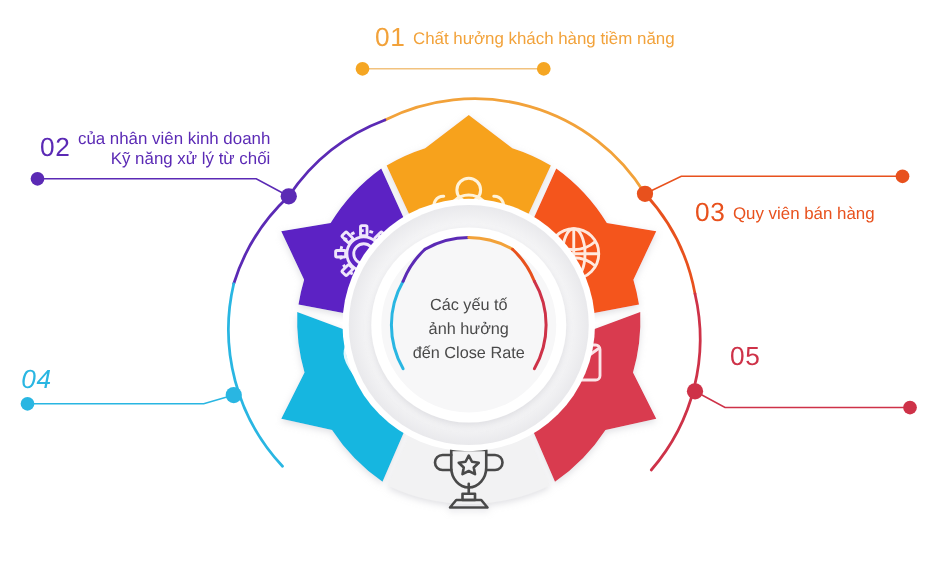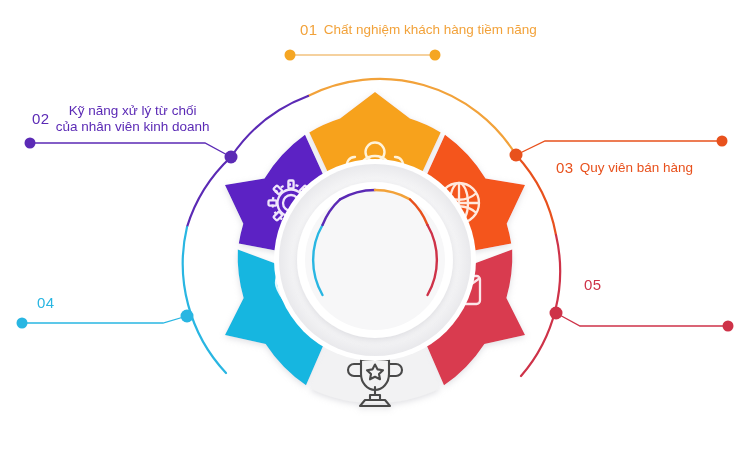--- a/index.html
+++ b/index.html
@@ -7,43 +7,43 @@
     width:750px;height:450px;overflow:hidden;
     background:#ffffff;
     font-family:"Liberation Sans","DejaVu Sans",sans-serif;
     position:relative;
   }
   #stage{position:absolute;inset:0;width:750px;height:450px;}
   svg{display:block;}
 
   .lbl{position:absolute;white-space:nowrap;}
   .lbl .num{
-    font-size:15px;letter-spacing:.5px;line-height:1;
+    font-size:21px;letter-spacing:.5px;line-height:1;
     display:inline-block;vertical-align:middle;
   }
   .lbl .txt{
     font-size:13.5px;line-height:15.5px;
     display:inline-block;vertical-align:middle;
   }
   .lbl .txt div{white-space:nowrap;}
 
   
   #label-01{left:300px;top:20px;}
   #label-01 .num,#label-01 .txt{color:#F2A23A;}
   #label-01 .num{margin-right:6px;}
   
-  #label-02{left:32px;top:103px;text-align:center;}
+  #label-02{left:32px;top:103px;text-align:right;}
   #label-02 .num,#label-02 .txt{color:#5B2AB5;}
   #label-02 .num{margin-right:6px;}
   
   #label-03{left:556px;top:112px;}
   #label-03 .num,#label-03 .txt{color:#E8511D;margin-top:48px;}
   #label-03 .num{margin-right:6px;}
   
-  #label-04{left:37px;top:293px;}
+  #label-04{left:17px;top:293px;font-style:italic;}
   #label-04 .num,#label-04 .txt{color:#29B6E2;}
   #label-04 .num{margin-right:6px;}
   
   #label-05{left:584px;top:275px;}
   #label-05 .num,#label-05 .txt{color:#CE3248;}
   #label-05 .num{margin-right:6px;}
 
   .center-text{
     position:absolute;left:300px;top:234px;width:150px;
     text-align:center;color:#4A4A4A;font-size:13px;line-height:19px;
@@ -240,27 +240,32 @@
       <path d="M 340.0 199.4 A 70 70 0 0 1 375 190" stroke="#5B2AB5"></path>
       <path d="M 375 190 A 70 70 0 0 1 410.0 199.4" stroke="#F2A23A"></path>
       <path d="M 410.0 199.4 A 70 70 0 0 1 427.5 225" stroke="#E8511D"></path>
       <path d="M 427.5 225 A 70 70 0 0 1 427.5 295" stroke="#CE3248"></path>
       <path d="M 322.5 295 A 70 70 0 0 1 322.5 225" stroke="#29B6E2"></path>
       <path d="M 322.5 225 A 70 70 0 0 1 340.0 199.4" stroke="#5B2AB5"></path>
     </g>
   </g>
 </svg>
 
+<div class="center-text">
+  <div>Các yếu tố</div>
+  <div>ảnh hưởng</div>
+  <div>đến Close Rate</div>
+</div>
 
 <div class="lbl" id="label-01">
-  <span class="num">01</span><span class="txt"><div>Chất nghiệm khách hàng tiềm năng</div></span>
+  <span class="num">01</span><span class="txt"><div>Chất hưởng khách hàng tiềm năng</div></span>
 </div>
 
 <div class="lbl" id="label-02">
-  <span class="num">02</span><span class="txt"><div>Kỹ năng xử lý từ chối</div><div>của nhân viên kinh doanh</div></span>
+  <span class="num">02</span><span class="txt"><div>của nhân viên kinh doanh</div><div>Kỹ năng xử lý từ chối</div></span>
 </div>
 
 <div class="lbl" id="label-03">
   <span class="num">03</span><span class="txt"><div>Quy viên bán hàng</div></span>
 </div>
 
 <div class="lbl" id="label-04">
   <span class="num">04</span>
 </div>
 

